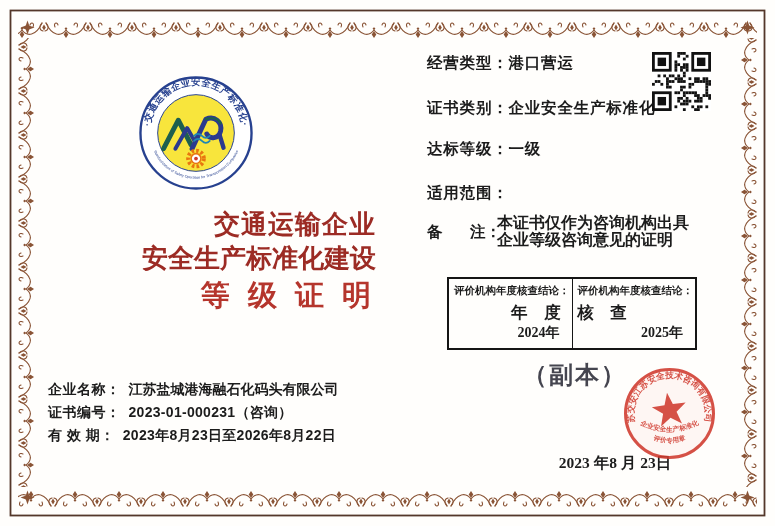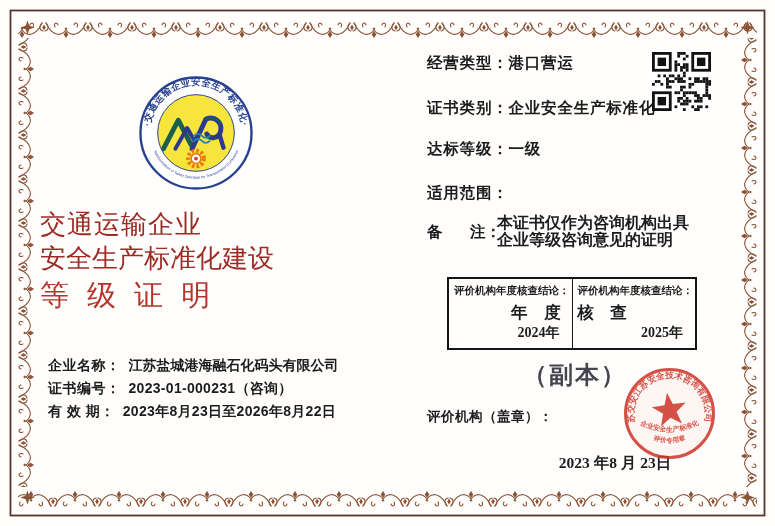--- a/index.html
+++ b/index.html
@@ -10,26 +10,26 @@
   html,body{margin:0;padding:0;background:#ffffff;}
   body{font-family:"Liberation Sans","DejaVu Sans",sans-serif;color:var(--text-black);}
   .stage{position:relative;width:775px;height:526px;background:#fffefc;overflow:hidden;}
   .abs{position:absolute;}
   .border-svg{position:absolute;left:0;top:0;}
   .orn-stroke{stroke:var(--border-brown);fill:none;stroke-width:1.1px;stroke-linecap:round;}
   .orn-fill{fill:var(--border-brown);stroke:none;}
   .outer-line{fill:none;stroke:var(--border-line);stroke-width:1.8px;}
 
   
-  .title-line{position:absolute;left:40px;width:320px;text-align:left;font-weight:400;
+  .title-line{position:absolute;left:56px;width:320px;text-align:right;font-weight:700;
     color:var(--title-red);white-space:nowrap;}
   .t1{top:207px;font-size:26px;letter-spacing:1px;}
   .t2{top:241px;font-size:26px;}
   .t3{top:276px;font-size:29px;letter-spacing:5px;color:var(--grade-red);}
-  .c-row{position:absolute;left:48px;white-space:nowrap;font-size:14px;}
+  .c-row{position:absolute;left:48px;white-space:nowrap;font-size:14px;margin-top:24px;}
   .c-row .lbl{font-weight:700;letter-spacing:0.5px;margin-right:8px;}
   .c-row .val{font-weight:700;}
   .serif .val{font-family:Liberation Sans, sans-serif;font-weight:600;letter-spacing:0.3px;}
 
   
   .d-row{position:absolute;left:427px;white-space:nowrap;font-size:15.5px;font-weight:700;letter-spacing:0.8px;}
   .remark{position:absolute;left:427px;top:214px;width:280px;}
   .remark .r1{position:absolute;left:0;top:8px;font-size:15.5px;font-weight:700;}
   .remark .r2{position:absolute;left:43px;top:8px;font-size:15.5px;font-weight:700;}
   .remark .lines{margin-left:70px;font-size:16px;font-weight:700;line-height:17px;white-space:nowrap;}
@@ -299,21 +299,20 @@
       <div class="ac-head">评价机构年度核查结论：</div>
       <div class="ac-year">2024年</div>
     </div>
     <div class="ac-cell">
       <div class="ac-head">评价机构年度核查结论：</div>
       <div class="ac-year">2025年</div>
     </div>
   </div>
 
   <div class="copy-mark">（副本）</div>
-  <div class="stamp-label">评价机构（盖章）：</div>
   <div class="issue-date">2023 年8 月 23日</div>
 
   <svg class="abs" style="left:622px;top:366px;" width="95" height="95" viewBox="-47.5 -47.5 95 95" xmlns="http://www.w3.org/2000/svg">
     <g opacity="0.88">
       <circle r="44" fill="rgba(232,76,60,0.05)" stroke="#d03a2e" stroke-width="3"></circle>
       <path d="M0,-18 L4.2,-5.9 L17.1,-5.6 L6.8,2.3 L10.6,14.6 L0,7.2 L-10.6,14.6 L-6.8,2.3 L-17.1,-5.6 L-4.2,-5.9 Z" transform="translate(0,-3) rotate(-8)" fill="#d03a2e"></path>
       <defs>
         <path id="sealArc" d="M -35,9 A 36,36 0 1 1 35,9" fill="none"></path>
         <path id="sealL1" d="M -27,12 Q 0,24 27,12" fill="none"></path>
         <path id="sealL2" d="M -17,26 Q 0,32 17,26" fill="none"></path>

